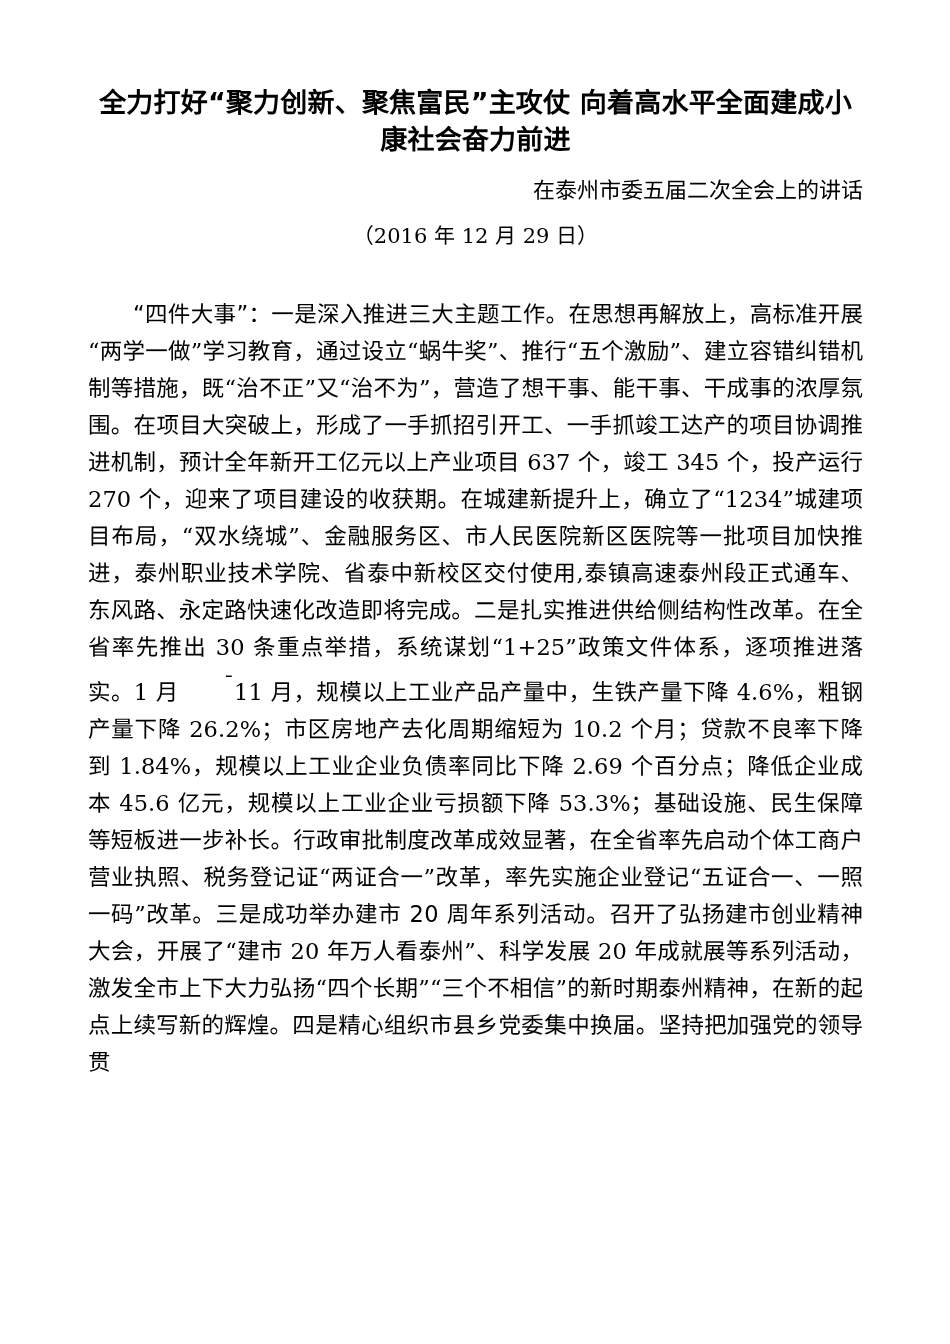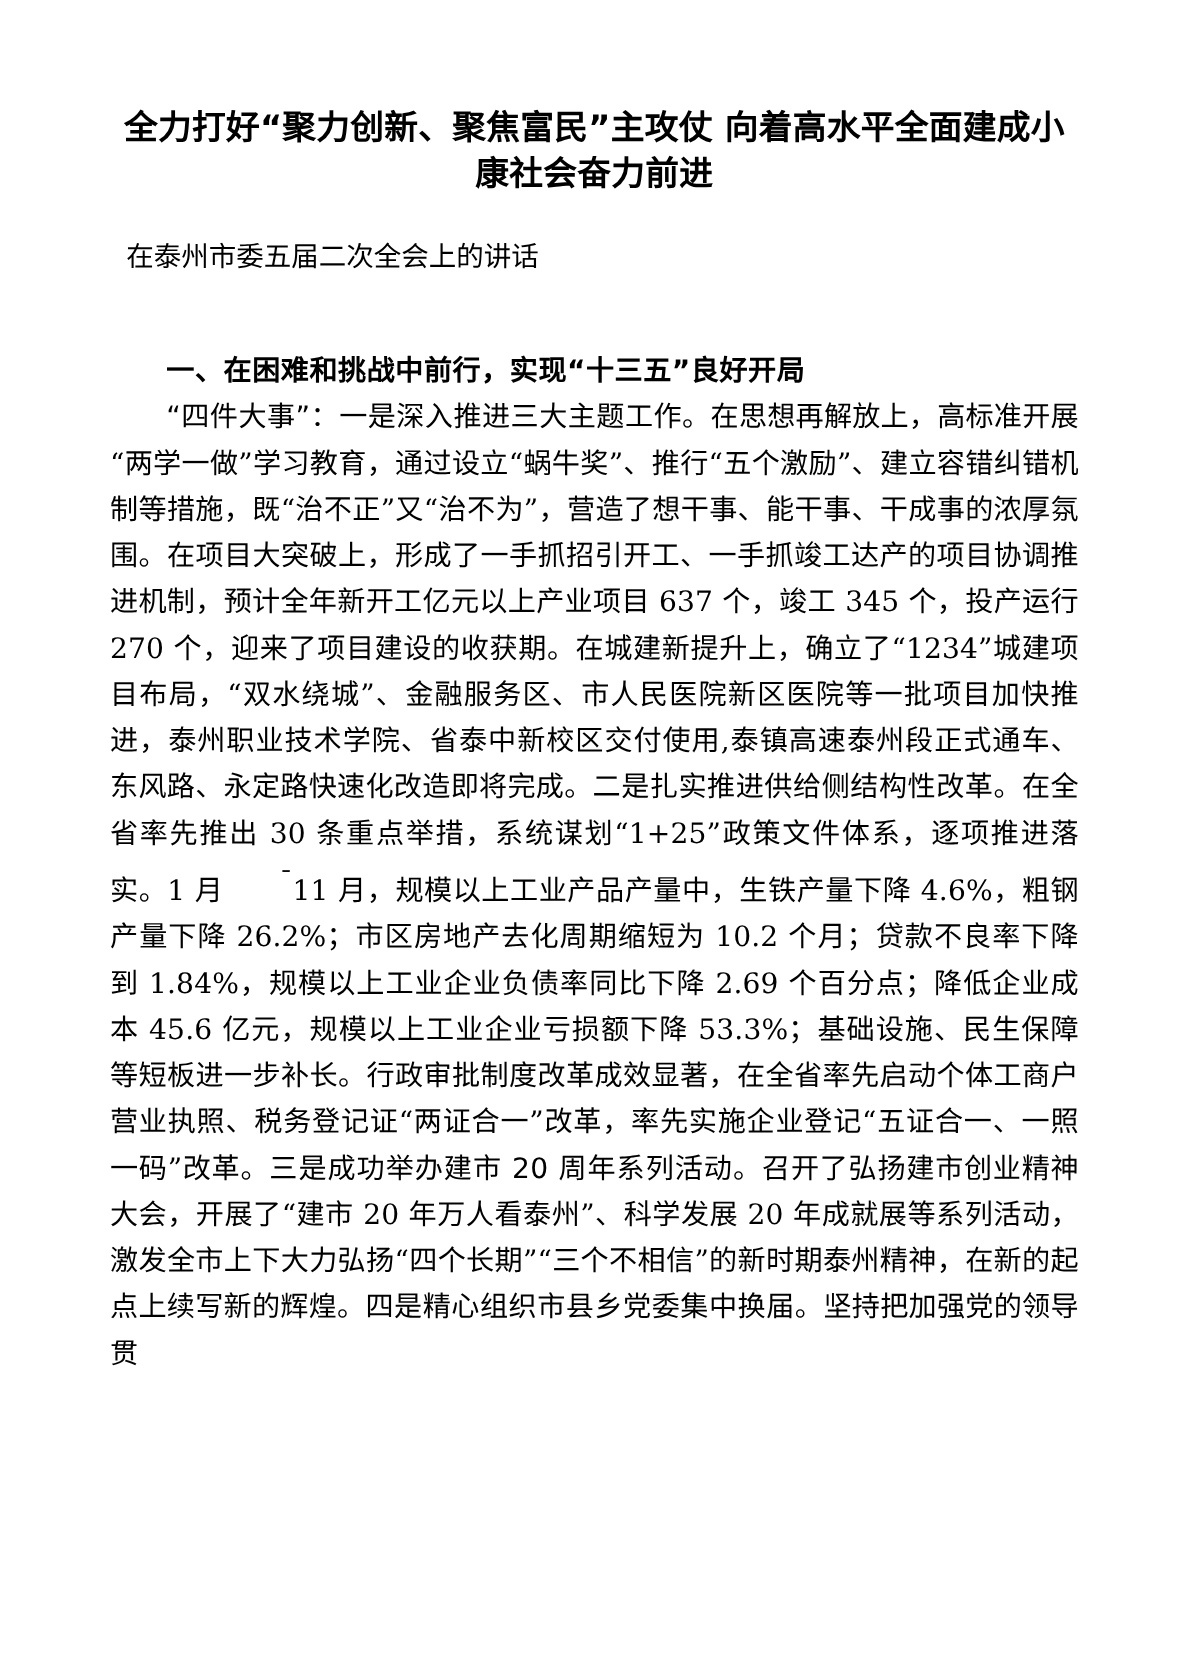--- a/index.html
+++ b/index.html
@@ -33,26 +33,26 @@
     padding-top: 84px;
     font-family: "DejaVu Sans", "Liberation Sans", sans-serif;
     font-weight: 700;
     font-size: 27px;
     line-height: 37px;
     text-align: center;
     letter-spacing: 0.2px;
     word-break: break-all;
   }
   .doc-subtitle {
-    margin: 13px;
+    margin: 0;
     padding-top: 19px;
     font-size: 22px;
     line-height: 32px;
-    text-align: left;
-    font-family: Liberation Sans, sans-serif;
+    text-align: right;
+    font-family: Liberation Mono, monospace;
   }
   .doc-date {
     margin: 0;
     padding-top: 12px;
     font-size: 21px;
     line-height: 31px;
     text-align: center;
     font-family: "DejaVu Serif", "Liberation Serif", serif;
   }
 
@@ -90,23 +90,23 @@
 </head>
 <body>
 
 <div class="page">
   <div class="content">
 
     <h1 class="doc-title">全力打好“聚力创新、聚焦富民”主攻仗 向着高水平全面建成小康社会奋力前进</h1>
 
     <div class="doc-subtitle">在泰州市委五届二次全会上的讲话</div>
 
+    <div class="doc-date">（2016 年 12 月 29 日）</div>
 
     <div class="body-wrap">
 
 
-      <p class="para heading">一、在困难和挑战中前行，实现“十三五”良好开局</p>
 
       <p class="para"><b class="em">“四件大事”：一是深入推进三大主题工作。</b><span>在思想再解放上，高标准开展“两学一做”学习教育，通过设立“蜗牛奖”、推行“五个激励”、建立容错纠错机制等措施，既“治不正”又“治不为”，营造了想干事、能干事、干成事的浓厚氛围。在项目大突破上，形成了一手抓招引开工、一手抓竣工达产的项目协调推进机制，预计全年新开工亿元以上产业项目 637 个，竣工 345 个，投产运行 270 个，迎来了项目建设的收获期。在城建新提升上，确立了“1234”城建项目布局，“双水绕城”、金融服务区、市人民医院新区医院等一批项目加快推进，泰州职业技术学院、省泰中新校区交付使用,泰镇高速泰州段正式通车、东风路、永定路快速化改造即将完成。</span><b class="em">二是扎实推进供给侧结构性改革。</b><span>在全省率先推出 30 条重点举措，系统谋划“1+25”政策文件体系，逐项推进落实。1 月</span><span class="raised-dash">¯</span><span>11 月，规模以上工业产品产量中，生铁产量下降 4.6%，粗钢产量下降 26.2%；市区房地产去化周期缩短为 10.2 个月；贷款不良率下降到 1.84%，规模以上工业企业负债率同比下降 2.69 个百分点；降低企业成本 45.6 亿元，规模以上工业企业亏损额下降 53.3%；基础设施、民生保障等短板进一步补长。行政审批制度改革成效显著，在全省率先启动个体工商户营业执照、税务登记证“两证合一”改革，率先实施企业登记“五证合一、一照一码”改革。</span><b class="em">三是成功举办建市 20 周年系列活动。</b><span>召开了弘扬建市创业精神大会，开展了“建市 20 年万人看泰州”、科学发展 20 年成就展等系列活动，激发全市上下大力弘扬“四个长期”“三个不相信”的新时期泰州精神，在新的起点上续写新的辉煌。</span><b class="em">四是精心组织市县乡党委集中换届。</b><span>坚持把加强党的领导贯</span></p>
 
     </div>
   </div>
 </div>
 
 </body></html>

